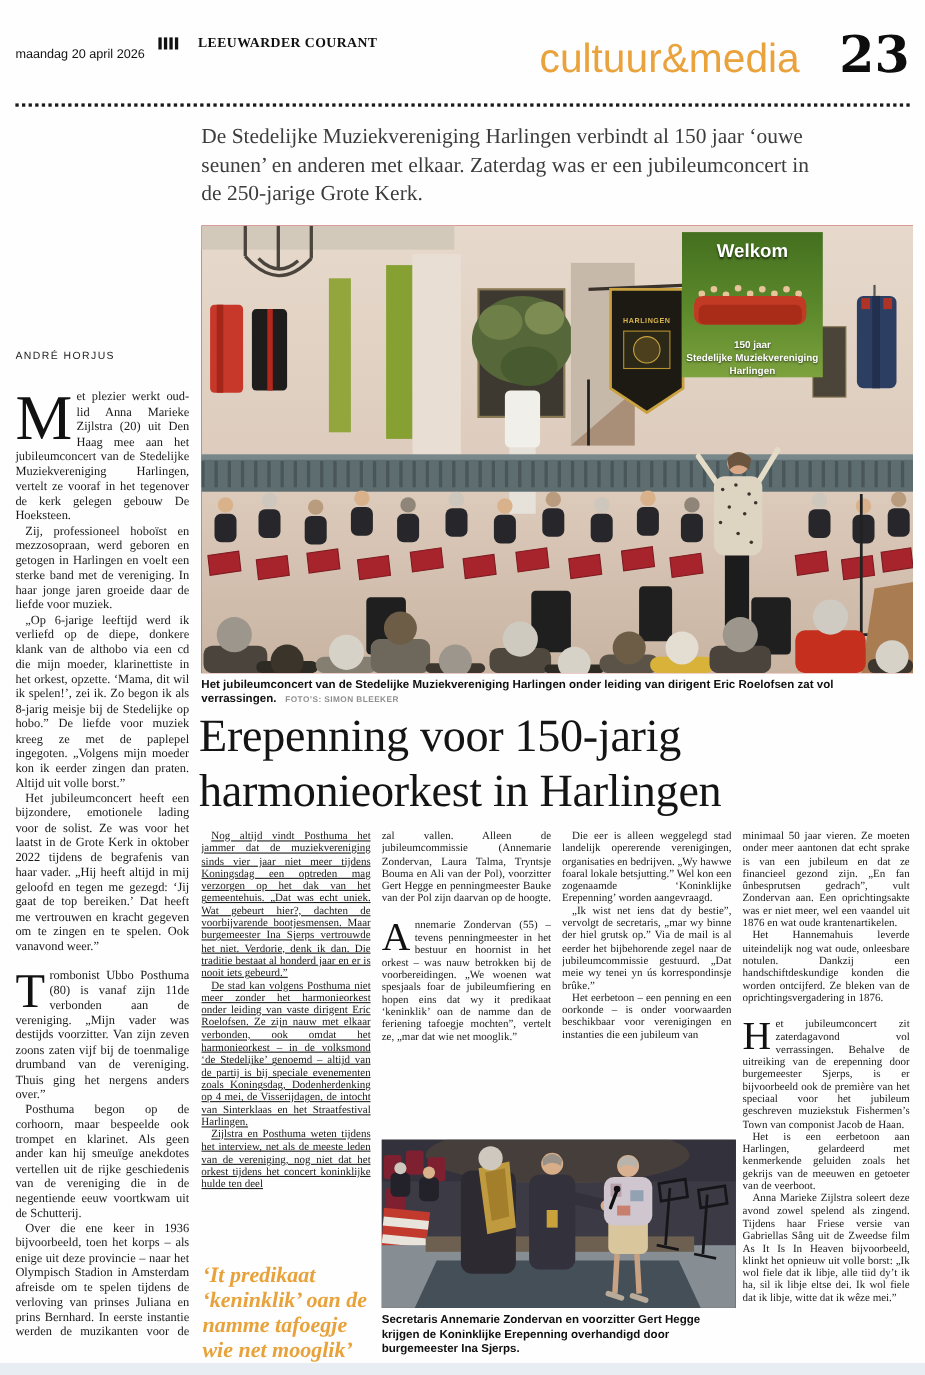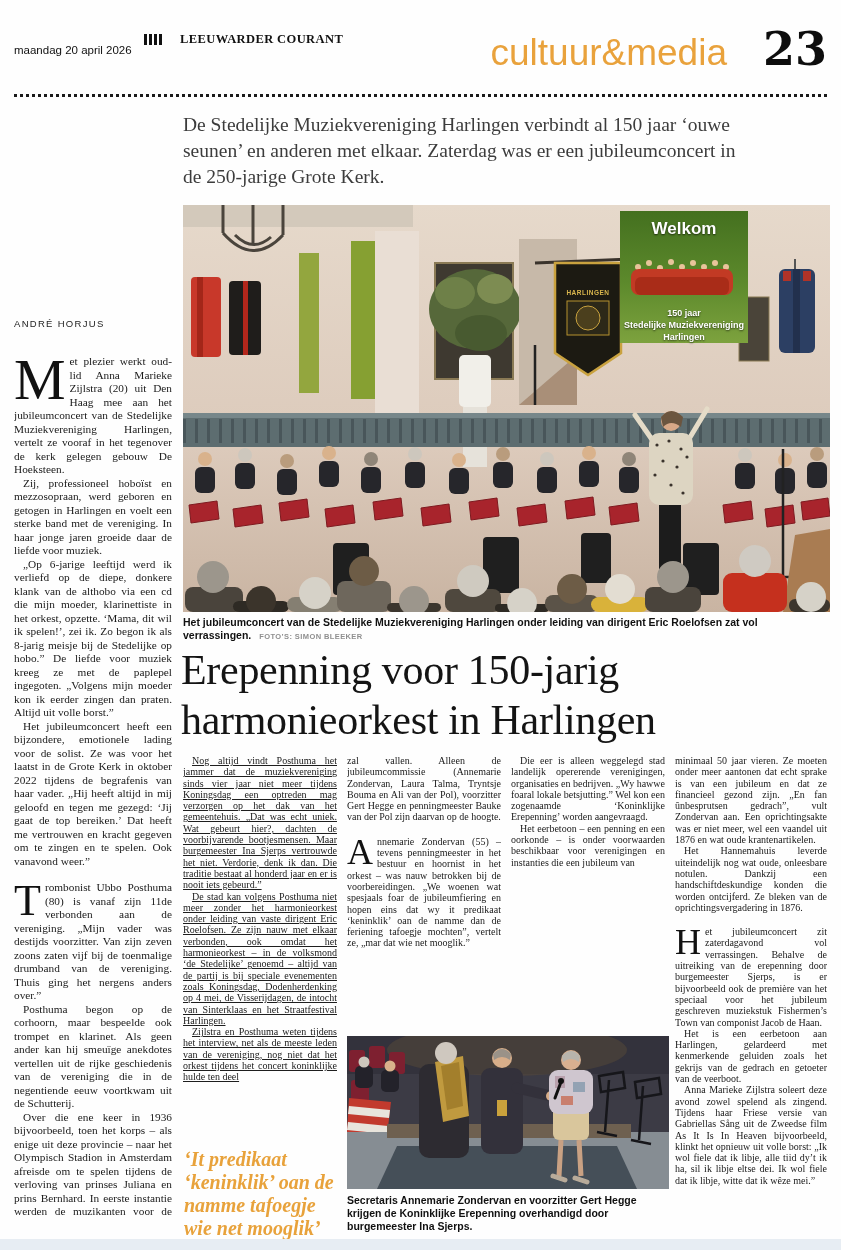--- a/index.html
+++ b/index.html
@@ -316,28 +316,29 @@
 
   <blockquote class="pullquote">‘It predikaat ‘keninklik’ oan de namme tafoegje wie net mooglik’</blockquote>
 
   <section class="col col3">
     <p class="body-p">zal vallen. Alleen de jubileumcommissie (Annemarie Zondervan, Laura Talma, Tryntsje Bouma en Ali van der Pol), voorzitter Gert Hegge en penningmeester Bauke van der Pol zijn daarvan op de hoogte.</p>
     <p class="body-p sect"><span class="dropcap dc-s">A</span><span>nnemarie Zondervan (55) – tevens penningmeester in het bestuur en hoornist in het orkest – was nauw betrokken bij de voorbereidingen. „We woenen wat spesjaals foar de jubileumfiering en hopen eins dat wy it predikaat ‘keninklik’ oan de namme dan de feriening tafoegje mochten”, vertelt ze, „mar dat wie net mooglik.”</span></p>
   </section>
 
   <section class="col col4">
     <p class="body-p ind">Die eer is alleen weggelegd stad landelijk opererende verenigingen, organisaties en bedrijven. „Wy hawwe foaral lokale betsjutting.” Wel kon een zogenaamde ‘Koninklijke Erepenning’ worden aangevraagd.</p>
+    <p class="body-p ind">„Ik wist net iens dat dy bestie”, vervolgt de secretaris, „mar wy binne der hiel grutsk op.” Via de mail is al eerder het bijbehorende zegel naar de jubileumcommissie gestuurd. „Dat meie wy tenei yn ús korrespondinsje brûke.”</p>
     <p class="body-p ind">Het eerbetoon – een penning en een oorkonde – is onder voorwaarden beschikbaar voor verenigingen en instanties die een jubileum van</p>
   </section>
 
   <section class="col col5">
     <p class="body-p">minimaal 50 jaar vieren. Ze moeten onder meer aantonen dat echt sprake is van een jubileum en dat ze financieel gezond zijn. „En fan ûnbesprutsen gedrach”, vult Zondervan aan. Een oprichtingsakte was er niet meer, wel een vaandel uit 1876 en wat oude krantenartikelen.</p>
     <p class="body-p ind">Het Hannemahuis leverde uiteindelijk nog wat oude, onleesbare notulen. Dankzij een handschiftdeskundige konden die worden ontcijferd. Ze bleken van de oprichtingsvergadering in 1876.</p>
     <p class="body-p sect"><span class="dropcap dc-s">H</span><span>et jubileumconcert zit zaterdagavond vol verrassingen. Behalve de uitreiking van de erepenning door burgemeester Sjerps, is er bijvoorbeeld ook de première van het speciaal voor het jubileum geschreven muziekstuk Fishermen’s Town van componist Jacob de Haan.</span></p>
-    <p class="body-p ind">Het is een eerbetoon aan Harlingen, gelardeerd met kenmerkende geluiden zoals het gekrijs van de gedrach en getoeter van de veerboot.</p>
+    <p class="body-p ind">Het is een eerbetoon aan Harlingen, gelardeerd met kenmerkende geluiden zoals het gekrijs van de meeuwen en getoeter van de veerboot.</p>
     <p class="body-p ind">Anna Marieke Zijlstra soleert deze avond zowel spelend als zingend. Tijdens haar Friese versie van Gabriellas Sång uit de Zweedse film As It Is In Heaven bijvoorbeeld, klinkt het opnieuw uit volle borst: „Ik wol fiele dat ik libje, alle tiid dy’t ik ha, sil ik libje eltse dei. Ik wol fiele dat ik libje, witte dat ik wêze mei.”</p>
   </section>
 
   <figure class="photo2">
     <svg width="322" height="153" viewBox="0 0 322 153" preserveAspectRatio="none">
       <rect width="322" height="153" fill="#3c3b45"></rect>
       <rect x="0" y="0" width="322" height="38" fill="#33323c"></rect>
       <ellipse cx="160" cy="14" rx="120" ry="26" fill="#574a38" opacity="0.5"></ellipse>
 
       <g fill="#7e2030">

